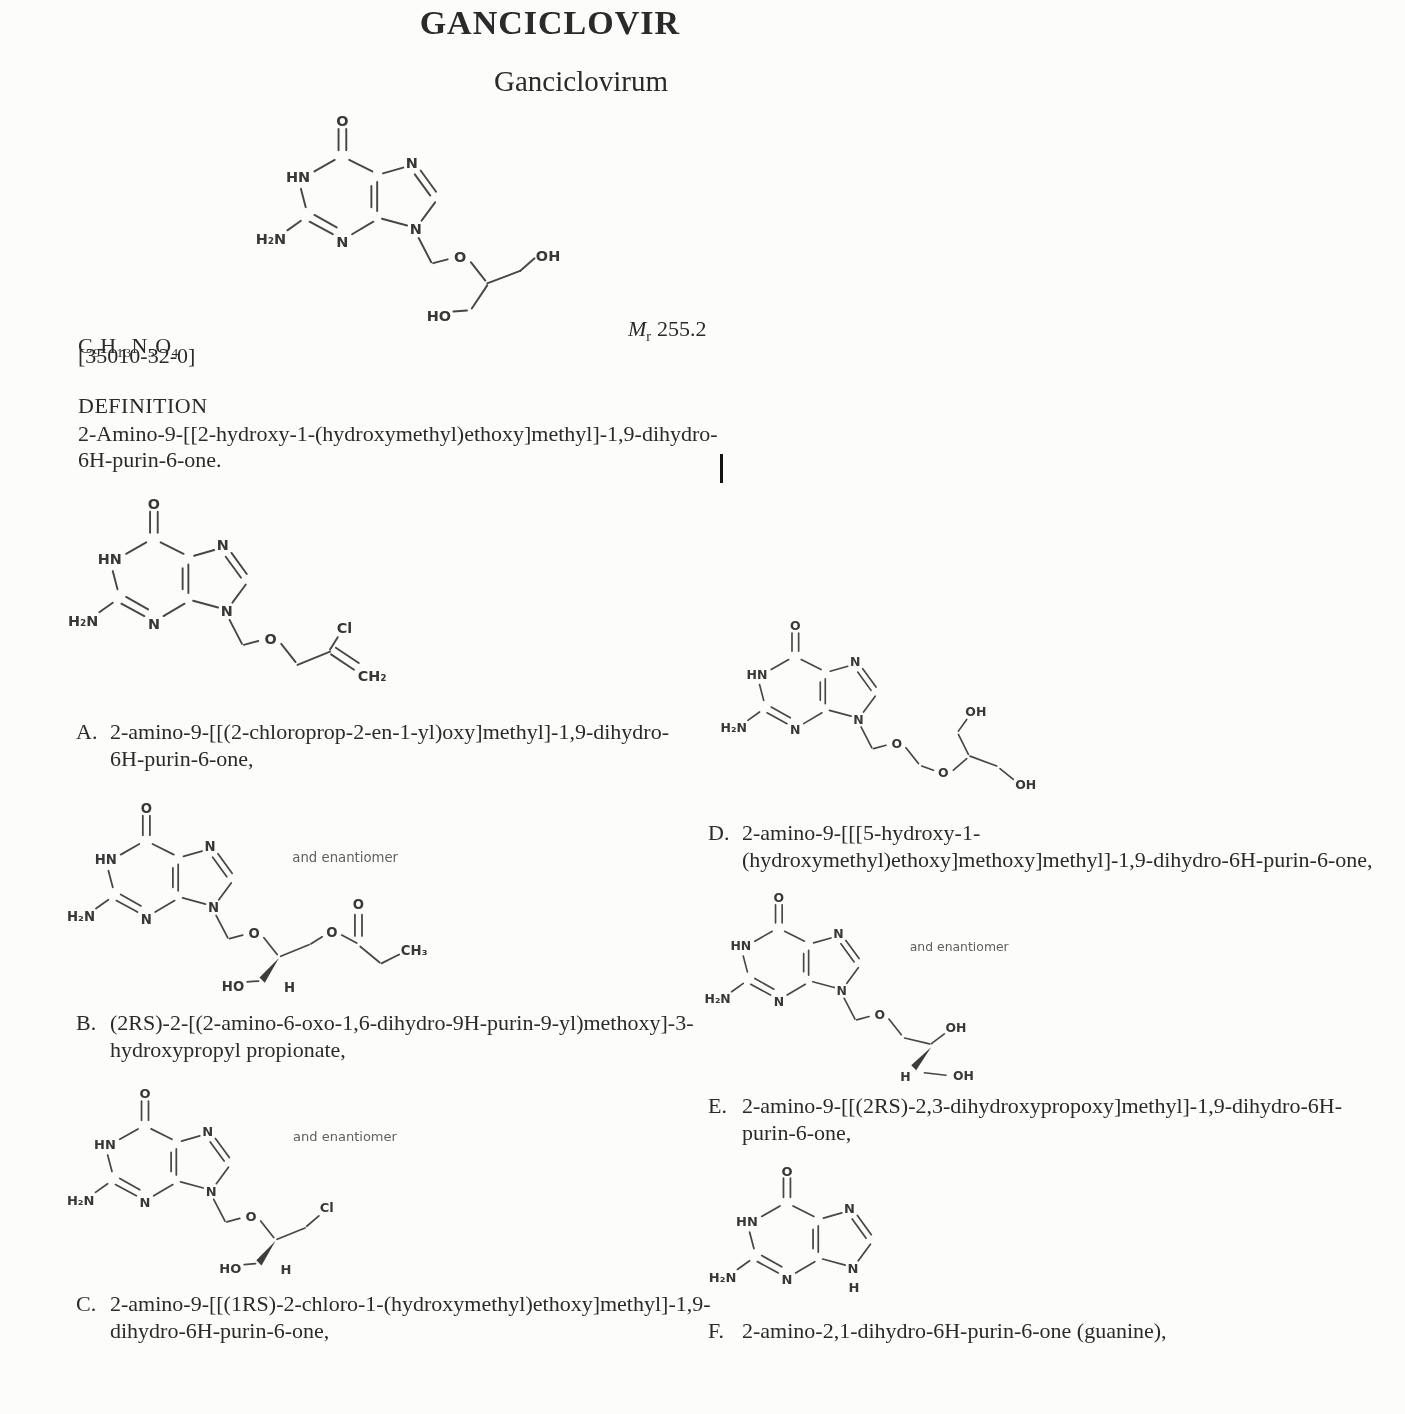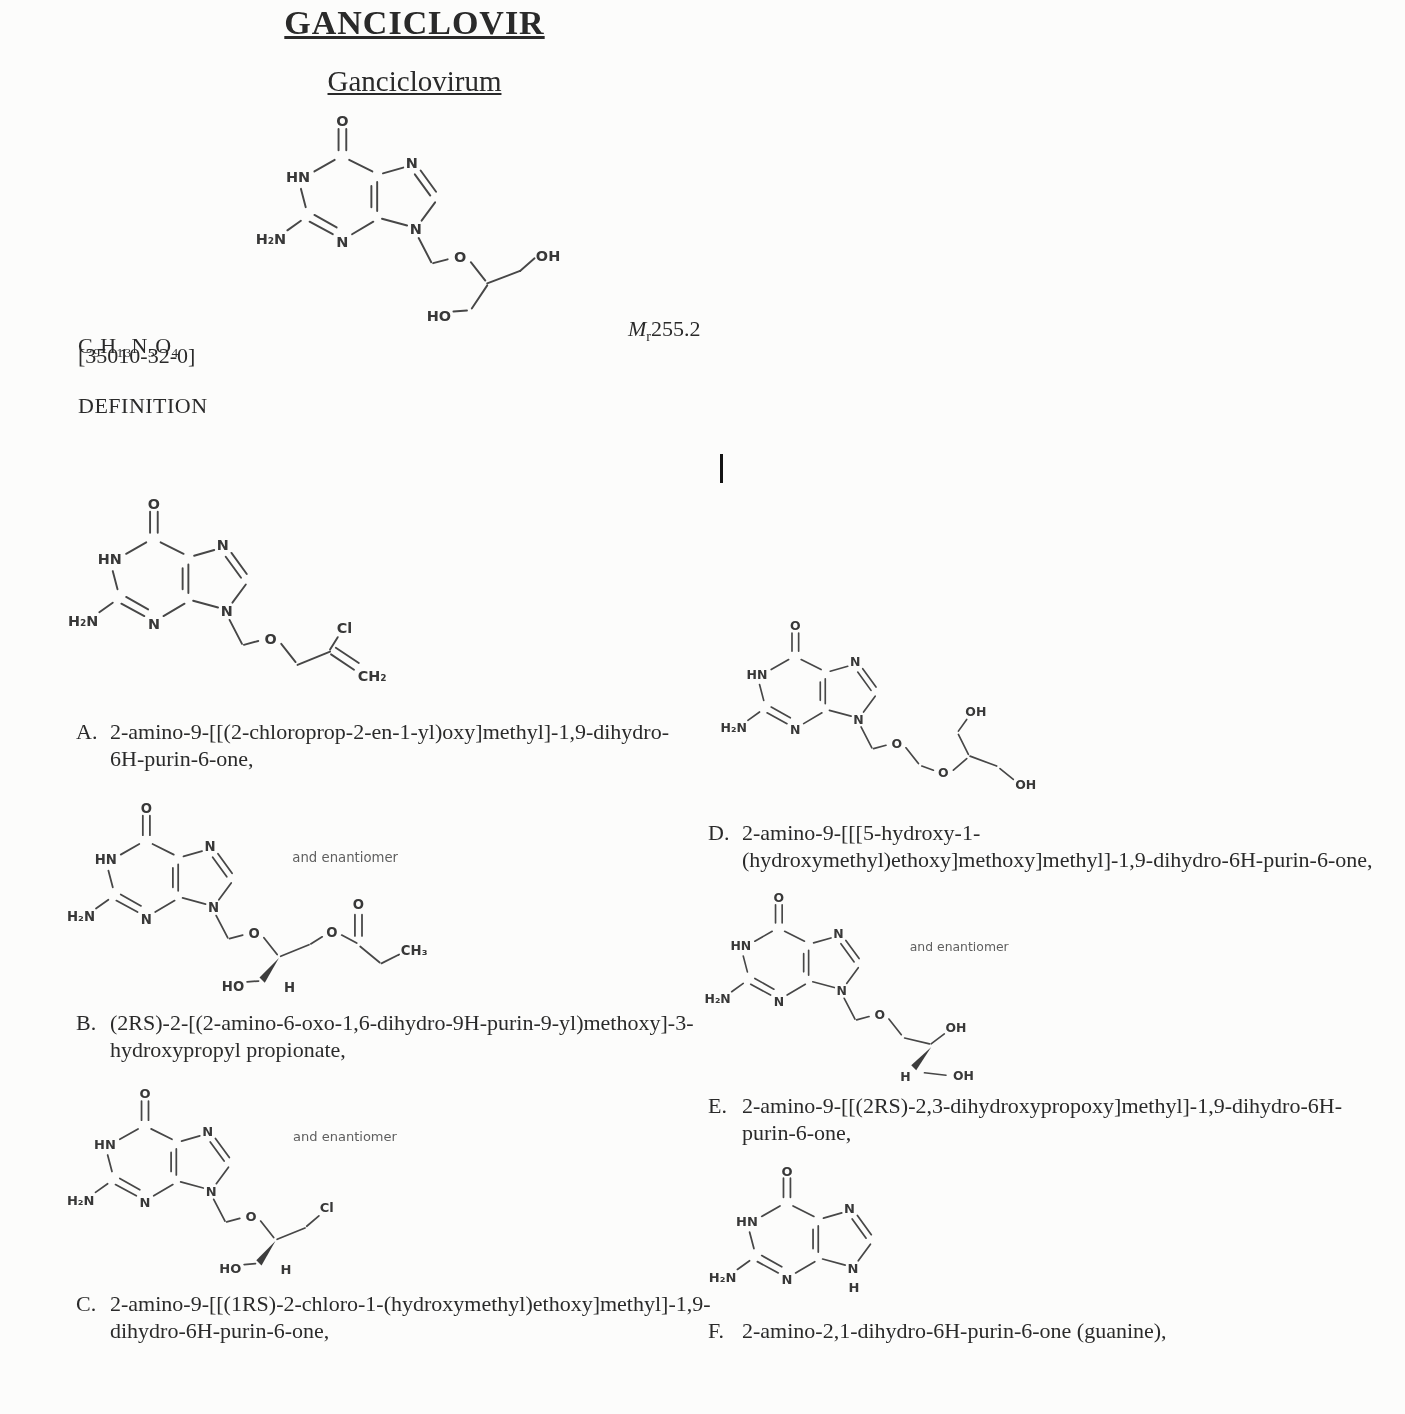--- a/index.html
+++ b/index.html
@@ -2,28 +2,28 @@
 <html><head>
 <meta charset="utf-8">
 <style>
   html,body { margin:0; padding:0; background:#ffffff; }
   .page {
     position:relative; width:1405px; height:1414px;
     background:#fcfcfb; overflow:hidden;
     font-family:"Liberation Serif","DejaVu Serif",serif;
     color:#2a2a2a;
   }
-  .header { position:absolute; left:132px; top:4px; width:565px; text-align:center;text-decoration:underline; }
+  .header { position:absolute; left:115px; top:4px; width:565px; text-align:right; }
   .title { font-size:34px; font-weight:700; letter-spacing:1px; margin:0; line-height:1.1; }
   .subtitle { font-size:29px; font-weight:400; margin:12px; margin-top:24px; }
   .formula   { position:absolute; left:78px;  top:333px; font-size:22px; }
   .mw        { position:absolute; left:628px; top:316px; font-size:22px; }
   .mw i { font-style:italic; }
   .mw sub { font-size:14px; }
-  .mw .val { }
+  .mw .val { margin-left:6px; }
   .cas       { position:absolute; left:78px;  top:343px; font-size:22px; }
   .def-head  { position:absolute; left:78px;  top:393px; font-size:22px; letter-spacing:0.5px; }
   .def-text  { position:absolute; left:78px;  top:421px; width:645px; font-size:22px; line-height:1.2; }
   .cursor    { position:absolute; left:720px; top:454px; width:3px; height:29px; }
   .caption { position:absolute; display:flex; font-size:22px; line-height:1.22; }
   .cap-label { flex:none; width:34px; }
   .cap-text  { flex:1; }
   .struct { position:absolute; }
   .bond { stroke:#474747; stroke-width:2; fill:none; stroke-linecap:round; }
   .wedge { fill:#3d3d3d; stroke:none; }
@@ -87,20 +87,21 @@
     <text class="atom" x="222" y="168">O</text>
     <text class="atom" x="313" y="167">OH</text>
     <text class="atom" x="200" y="229">HO</text>
   </svg>
 
   <div class="formula">C₉H₁₃N₅O₄</div>
   <div class="mw"><i>M</i><sub>r</sub><span class="val">255.2</span></div>
   <div class="cas">[35010-32-0]</div>
 
   <div class="def-head">DEFINITION</div>
+  <div class="def-text">2-Amino-9-[[2-hydroxy-1-(hydroxymethyl)ethoxy]methyl]-1,9-dihydro-6H-purin-6-one.</div>
   <div class="cursor" style="background:#141414"></div>
 
   <svg class="struct" style="left:58px; top:483px" width="345" height="225" viewBox="0 0 360 235">
     <use href="#purine-core"></use>
     <g>
       <path class="bond" d="M179,143 L192,168"></path>
       <path class="bond" d="M194,169 L209,165"></path>
       <path class="bond" d="M233,168 L248,187"></path>
       <path class="bond" d="M250,190 L284,176"></path>
       <path class="bond" d="M284,174 L292,161"></path>

